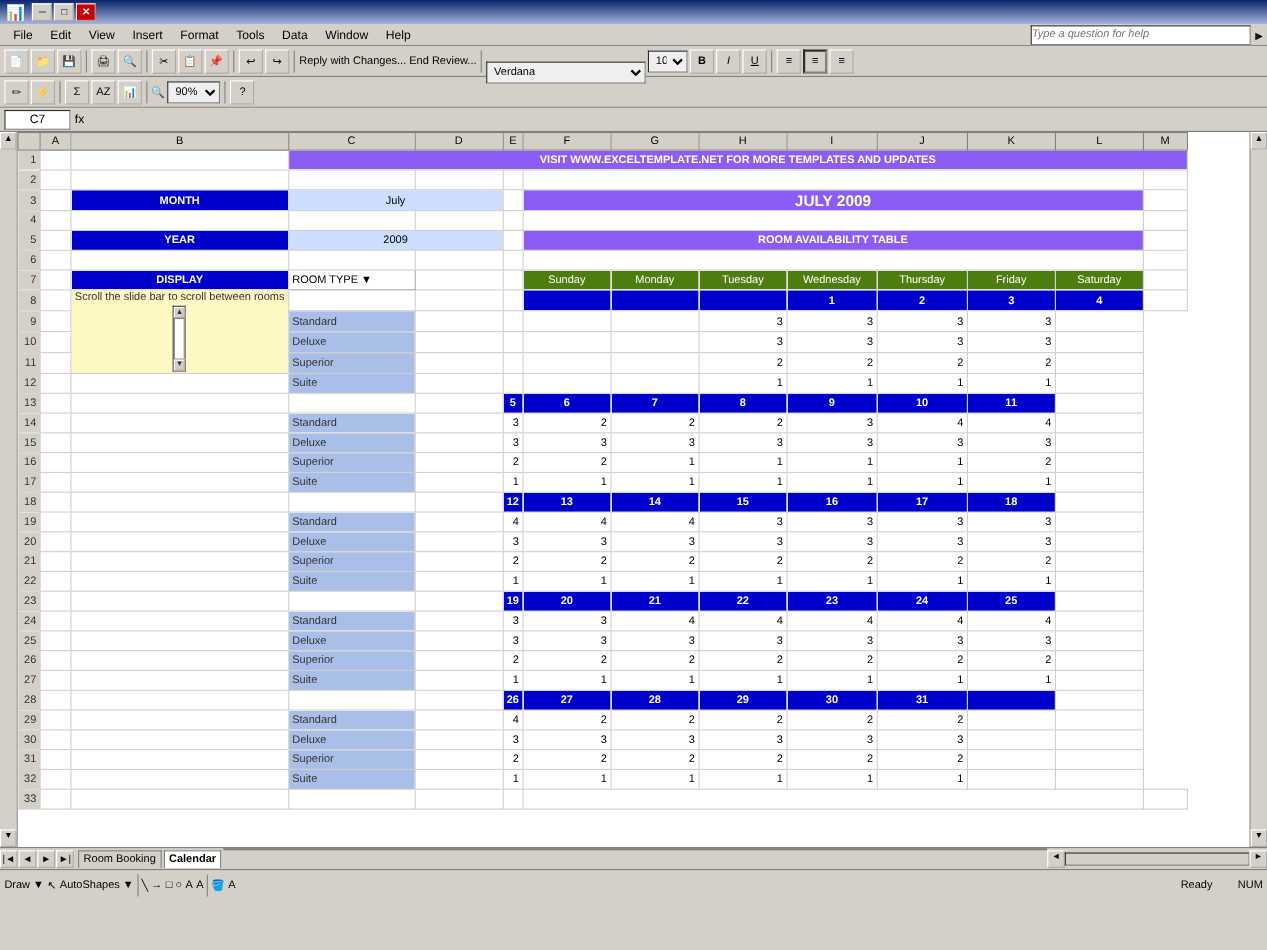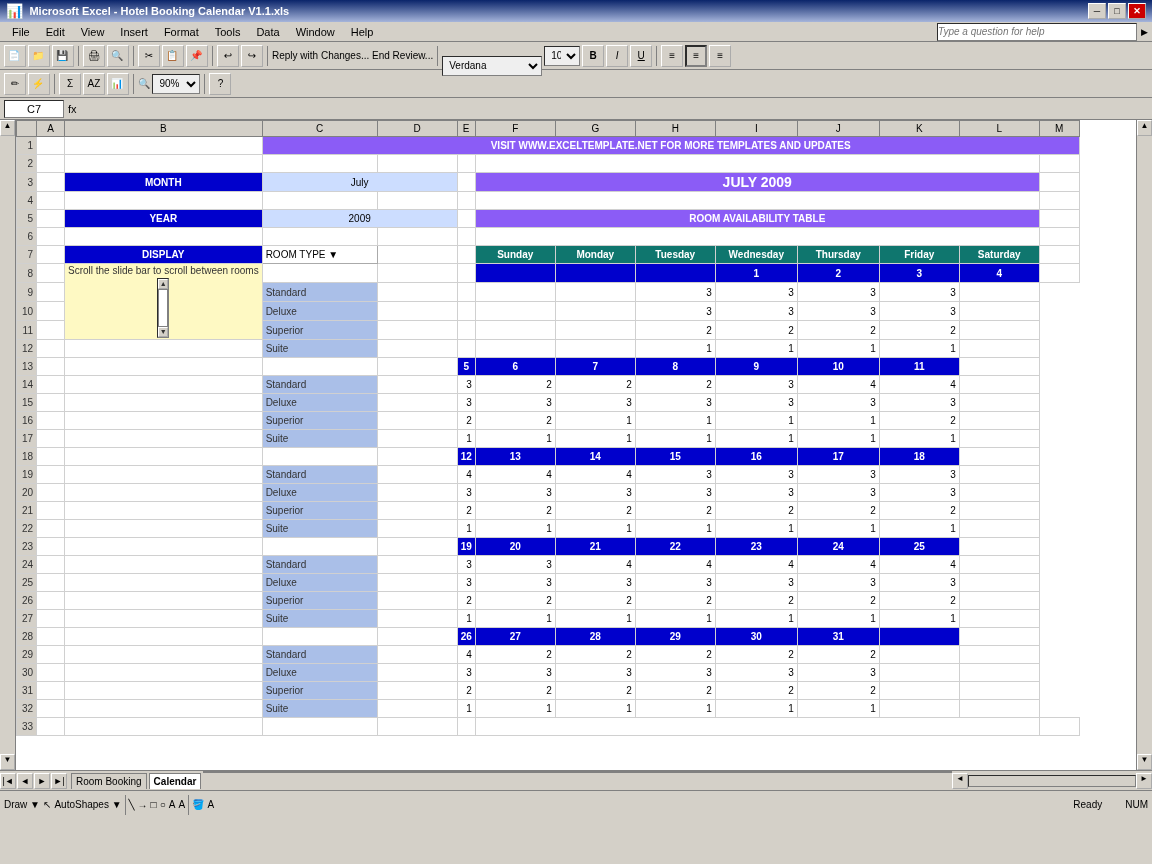--- a/index.html
+++ b/index.html
@@ -61,21 +61,21 @@
     }
     .toolbar-btn {
       width: 22px; height: 22px;
       background: #d4d0c8;
       border: 1px outset #fff;
       display: flex; align-items: center; justify-content: center;
       cursor: pointer; font-size: 10px;
     }
     .toolbar-sep { width: 1px; height: 20px; background: #808080; margin: 0 2px; }
     .font-select {
-      height: 20px; width: 100px;
+      height: 20px; width: 145px;
       border: 1px inset #808080;
       font-size: 10px; padding: 0 2px; margin-top: 20px;
     }
     .size-select {
       height: 20px; width: 36px;
       border: 1px inset #808080;
       font-size: 10px; padding: 0 2px;
     }
 
     
@@ -122,21 +122,21 @@
       text-align: center;
       font-weight: normal;
       height: 16px;
       border: 1px solid #808080;
     }
 
     .rn { height: 18px; background: #d4d0c8; border: 1px solid #d0d0d0; text-align: right; padding-right: 3px; font-size: 10px; color: #333; }
     .label-blue { background-color: #0000cc; color: white; font-weight: bold; text-align: center; }
     .value-cell { background-color: #ccddff; text-align: center; }
     .title-cell { background-color: #8b5cf6; color: white; font-weight: bold; text-align: center; font-size: 11px; }
-    .day-header { background-color: #0f766e; color: white; font-weight: bold; text-align: center; }
+    .day-header { background-color: #4d7c0f; color: white; font-weight: normal; text-align: center; }
     .date-row { background-color: #0000cc; color: white; font-weight: bold; text-align: center; }
     .room-label { background-color: #aabfe8; color: #333; }
     .data-cell { text-align: right; background: white; }
     .empty-cell { background: white; }
     .scroll-note { background-color: #fef9c3; color: #333; font-size: 9px; vertical-align: top; }
     .display-label { background-color: #0000cc; color: white; font-weight: bold; text-align: center; }
     .dropdown-cell { background-color: white; text-align: left; }
     .sheet-tab {
       padding: 2px 4px;
       border: 1px solid #808080;
@@ -181,21 +181,20 @@
       border: 1px outset #fff;
       display: flex; align-items: center; justify-content: center;
       cursor: pointer; font-size: 9px;
     }
   </style>
 </head>
 <body>
 
 <div class="title-bar">
   <span class="title-bar-icon">📊</span>
-  <span class="title-bar-title">Microsoft Excel - Hotel Booking Calendar V1.1.xls</span>
   <div class="title-bar-controls">
     <div class="title-bar-btn">─</div>
     <div class="title-bar-btn">□</div>
     <div class="title-bar-btn" style="background:#cc0000;color:white;">✕</div>
   </div>
 </div>
 
 <div class="menu-bar">
   <span class="menu-item">File</span>
   <span class="menu-item">Edit</span>

